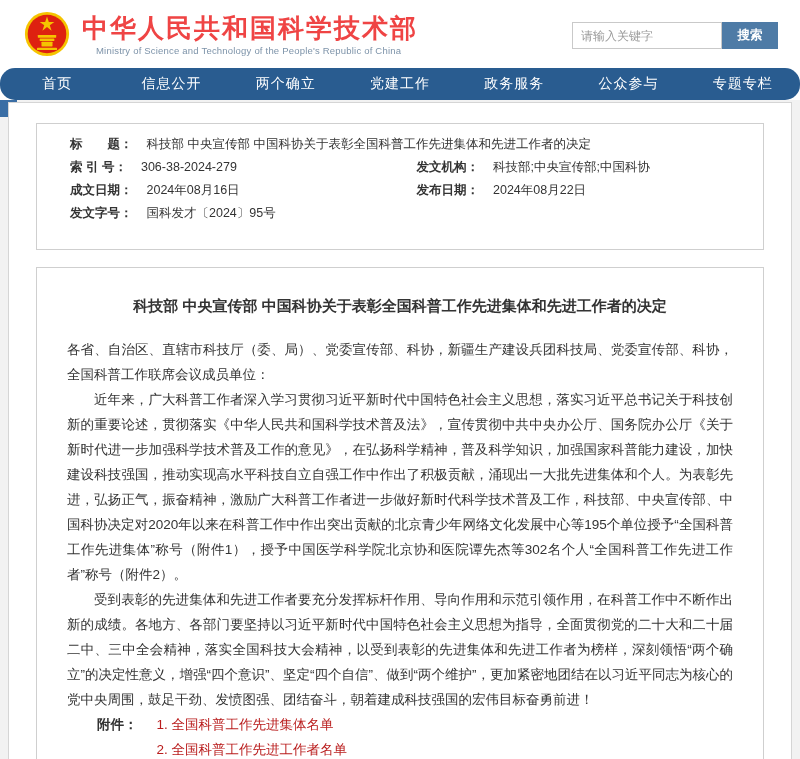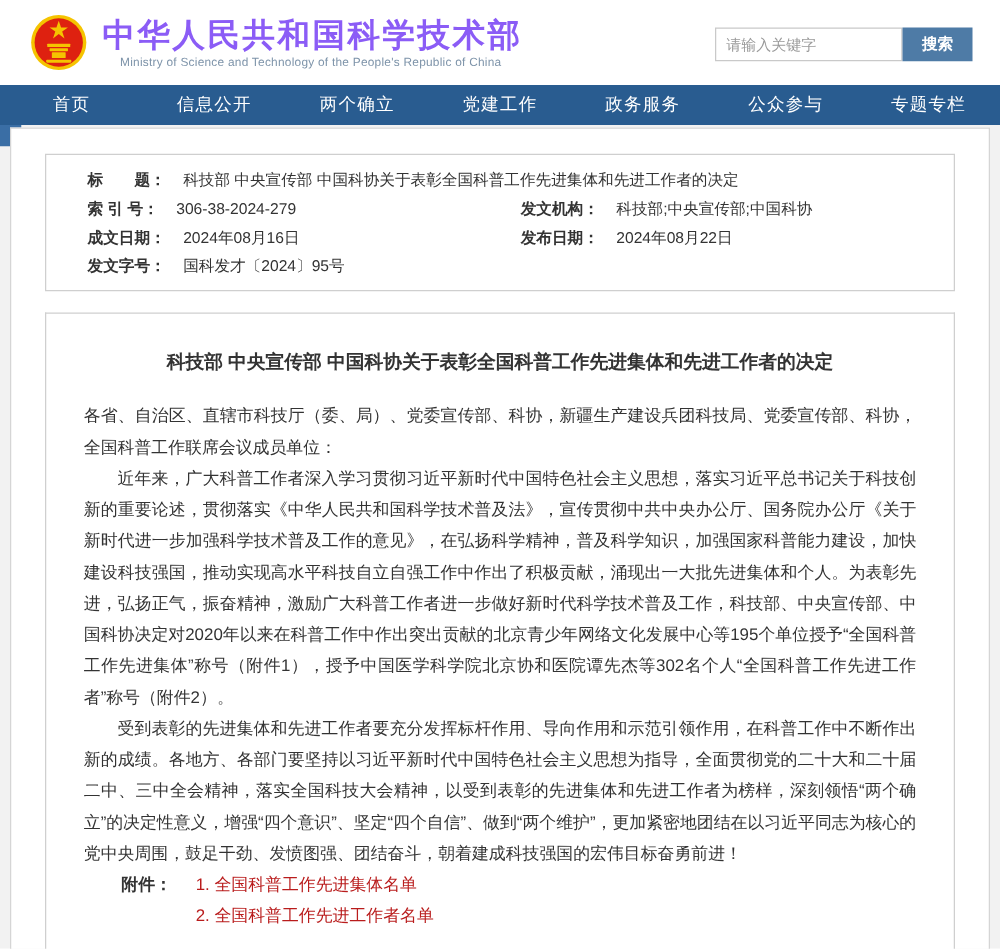--- a/index.html
+++ b/index.html
@@ -4,42 +4,42 @@
 <style>
   * { margin:0; padding:0; box-sizing:border-box; }
   html,body { width:800px; height:759px; overflow:hidden; background:#fff;
     font-family:"Liberation Sans","DejaVu Sans",sans-serif; color:#333; }
 
   
   .header { height:68px; background:#fff; display:flex; align-items:center;
     padding-left:24px; position:relative; }
   .emblem { width:46px; height:46px; flex:0 0 auto; }
   .brand { margin-left:12px; }
-  .brand-title { font-size:26px; font-weight:bold; color:#8b5cf6; letter-spacing:2px; line-height:30px; }
+  .brand-title { font-size:26px; font-weight:bold; color:#ef4444; letter-spacing:2px; line-height:30px; }
   .brand-sub { font-size:9.5px; color:#7d93a9; margin-top:2px; letter-spacing:.2px;padding-left:14px; }
   .search { position:absolute; right:22px; top:22px; display:flex; }
   .search input { width:150px; height:27px; border:1px solid #c9c9c9; padding:0 8px;
     font-size:12px; color:#333; outline:none; }
   .search input::placeholder { color:#9a9a9a; }
   .search button { width:56px; height:27px; border:0; background:#4e7ba6; color:#fff;
     font-size:12.5px; cursor:pointer; font-weight:bold; }
 
   
-  .nav { height:32px; background:#295c90; display:flex; }
+  .nav { height:32px; background:#295c90; display:flex;border-radius:15px; }
   .nav a { flex:1; display:flex; align-items:center; justify-content:center;
     color:#fff; font-size:14px; text-decoration:none; letter-spacing:1px; }
 
   
   .page { background:#f2f2f2; height:659px; position:relative; }
   .corner-square { position:absolute; left:0; top:0; width:17px; height:17px; background:#3a6ea5; }
   .content-box { position:absolute; left:8px; right:8px; top:2px; height:720px;
     background:#fff; border:1px solid #d5d5d5; }
 
   
-  .meta-box { margin:20px 27px 0; border:1px solid #cfcfcf; padding:9px 0 7px 33px; }
+  .meta-box { margin:20px 27px 0; border:1px solid #cfcfcf; padding:9px 0 24px 33px; }
   .meta-row { display:flex; line-height:23px; font-size:12.5px; }
   .meta-cell { display:flex; flex:1; }
   .meta-cell.full { flex:2; }
   .meta-label { font-weight:bold; color:#333; white-space:nowrap; }
   .meta-value { margin-left:14px; color:#333; }
 
   
   .doc-box { margin:17px 27px 0; border:1px solid #cfcfcf; border-bottom:0;
     padding:29px 30px 40px; height:560px; position:relative; background:#fff; }
   .doc-title { text-align:center; font-size:15px; font-weight:bold; margin-bottom:21px; }

